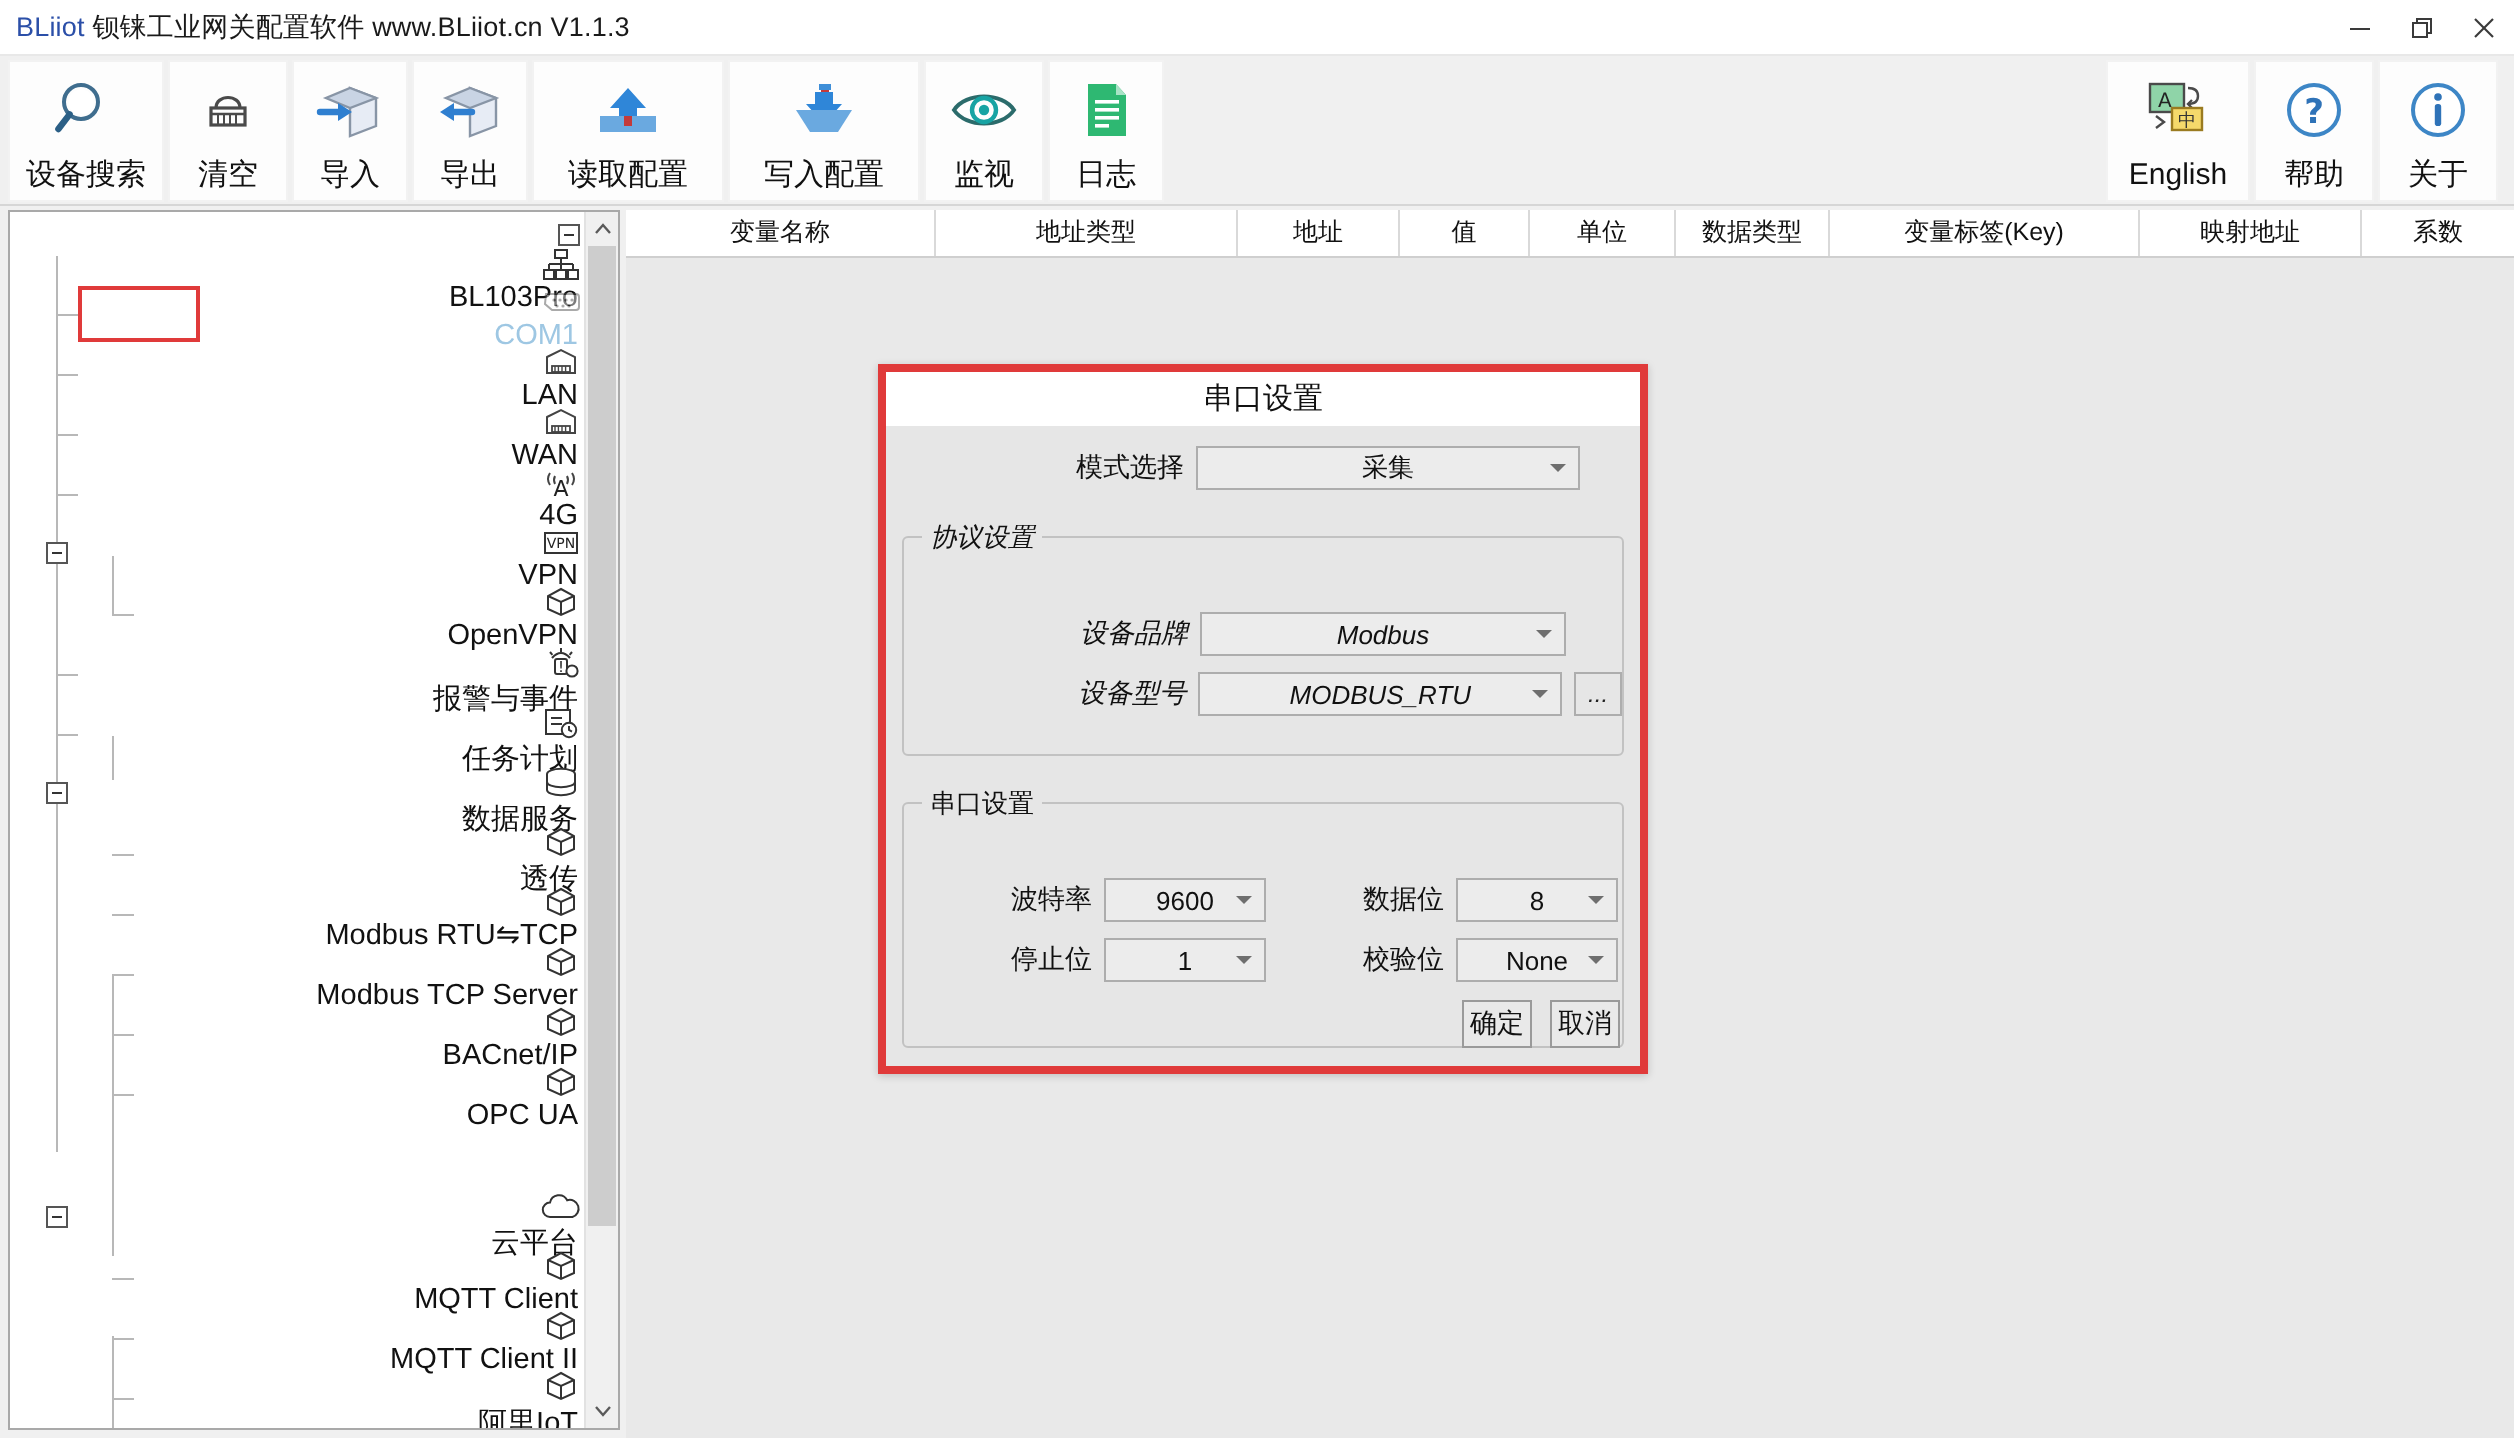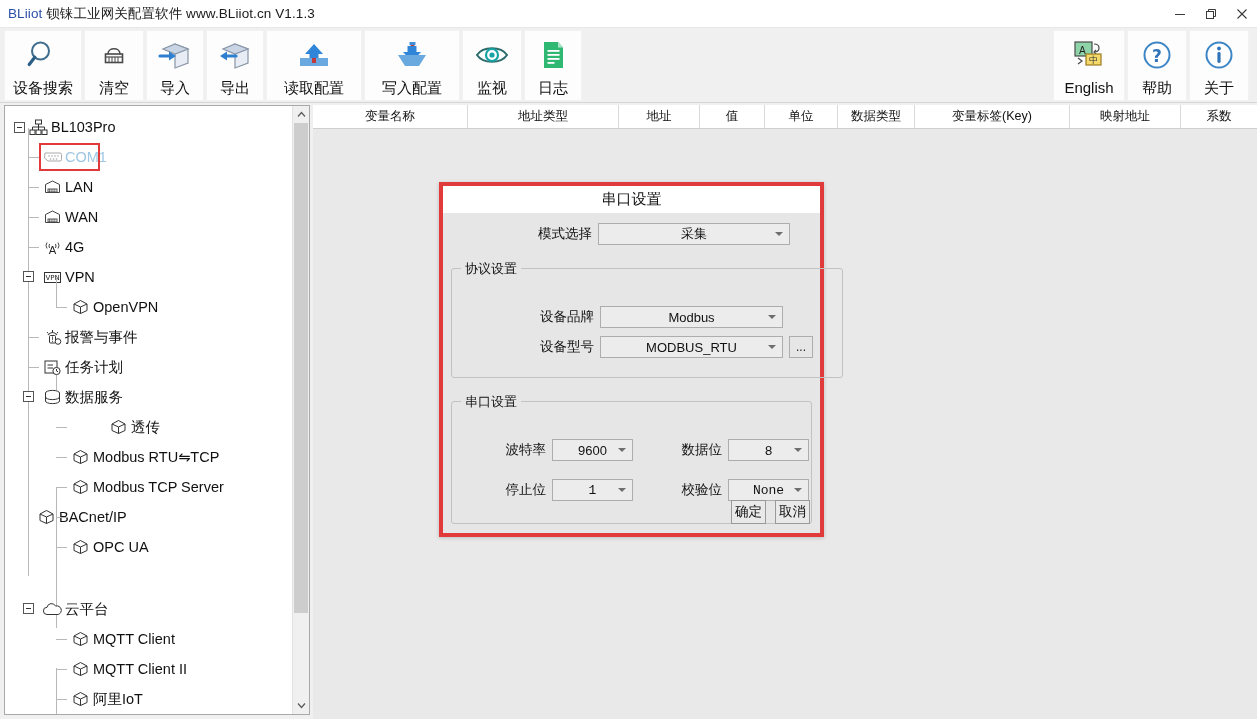--- a/index.html
+++ b/index.html
@@ -42,22 +42,22 @@
   .tbtn .tlabel { font-size:15px; color:#111; line-height:18px; white-space:nowrap; }
   .tb-right { position:absolute; right:6px; top:2px; display:flex; }
 
   
   .treepanel {
     position:absolute; left:4px; top:105px; width:306px; height:610px;
     background:#ffffff; border:1px solid #a9a9a9; overflow:hidden;
   }
   .treeinner { position:absolute; left:0; top:0; width:288px; height:100%; padding:6px 0 0 0; }
   .tnode {
-    position:relative; height:30px; display:flex; align-items:center;
-    font-size:14.5px; color:#111; white-space:nowrap;
+    position:relative; height:30px; display:flex; align-items:flex-end;
+    font-size:14.5px; color:#111; white-space:nowrap;flex-direction:column;
   }
   .tnode .expander {
     width:11px; height:11px; border:1px solid #555; background:#fff;
     position:relative; margin-right:3px; flex:0 0 auto;
   }
   .tnode .expander::before {
     content:""; position:absolute; left:2px; top:4px; width:5px; height:1px; background:#333;
   }
   .tnode .ticn { width:21px; height:18px; flex:0 0 auto; display:flex; align-items:center; justify-content:center; margin-right:2px; }
   .tnode .tlbl { padding-right:4px; }
@@ -620,21 +620,21 @@
     <div class="dlg-body">
 
       <div class="row" style="position:absolute; left:0; top:10px; width:100%;">
         <div class="lbl" style="width:149px">模式选择</div>
         <div class="combo" style="width:192px; margin-left:6px">
           <span>采集</span>
           <span class="chev"></span>
         </div>
       </div>
 
-      <div class="groupbox" style="left:8px; top:55px; width:392px; height:110px;">
+      <div class="groupbox" style="left:8px; top:55px; width:361px; height:110px;font-style:italic;">
         <span class="gblabel">协议设置</span>
 
         <div class="row" style="position:absolute; left:0; top:37px; width:100%;">
           <div class="lbl" style="width:142px">设备品牌</div>
           <div class="combo" style="width:183px; margin-left:6px">
             <span>Modbus</span>
             <span class="chev"></span>
           </div>
         </div>
 
@@ -657,21 +657,21 @@
             <span>9600</span>
             <span class="chev"></span>
           </div>
           <div class="lbl" style="width:72px; margin-left:17px">数据位</div>
           <div class="combo" style="width:81px; margin-left:6px">
             <span>8</span>
             <span class="chev"></span>
           </div>
         </div>
 
-        <div class="row" style="position:absolute; left:0; top:77px; width:100%;font-family:Liberation Mono, monospace;">
+        <div class="row" style="position:absolute; left:0; top:67px; width:100%;">
           <div class="lbl" style="width:94px">停止位</div>
           <div class="combo" style="width:81px; margin-left:6px">
             <span>1</span>
             <span class="chev"></span>
           </div>
           <div class="lbl" style="width:72px; margin-left:17px">校验位</div>
           <div class="combo" style="width:81px; margin-left:6px">
             <span>None</span>
             <span class="chev"></span>
           </div>

